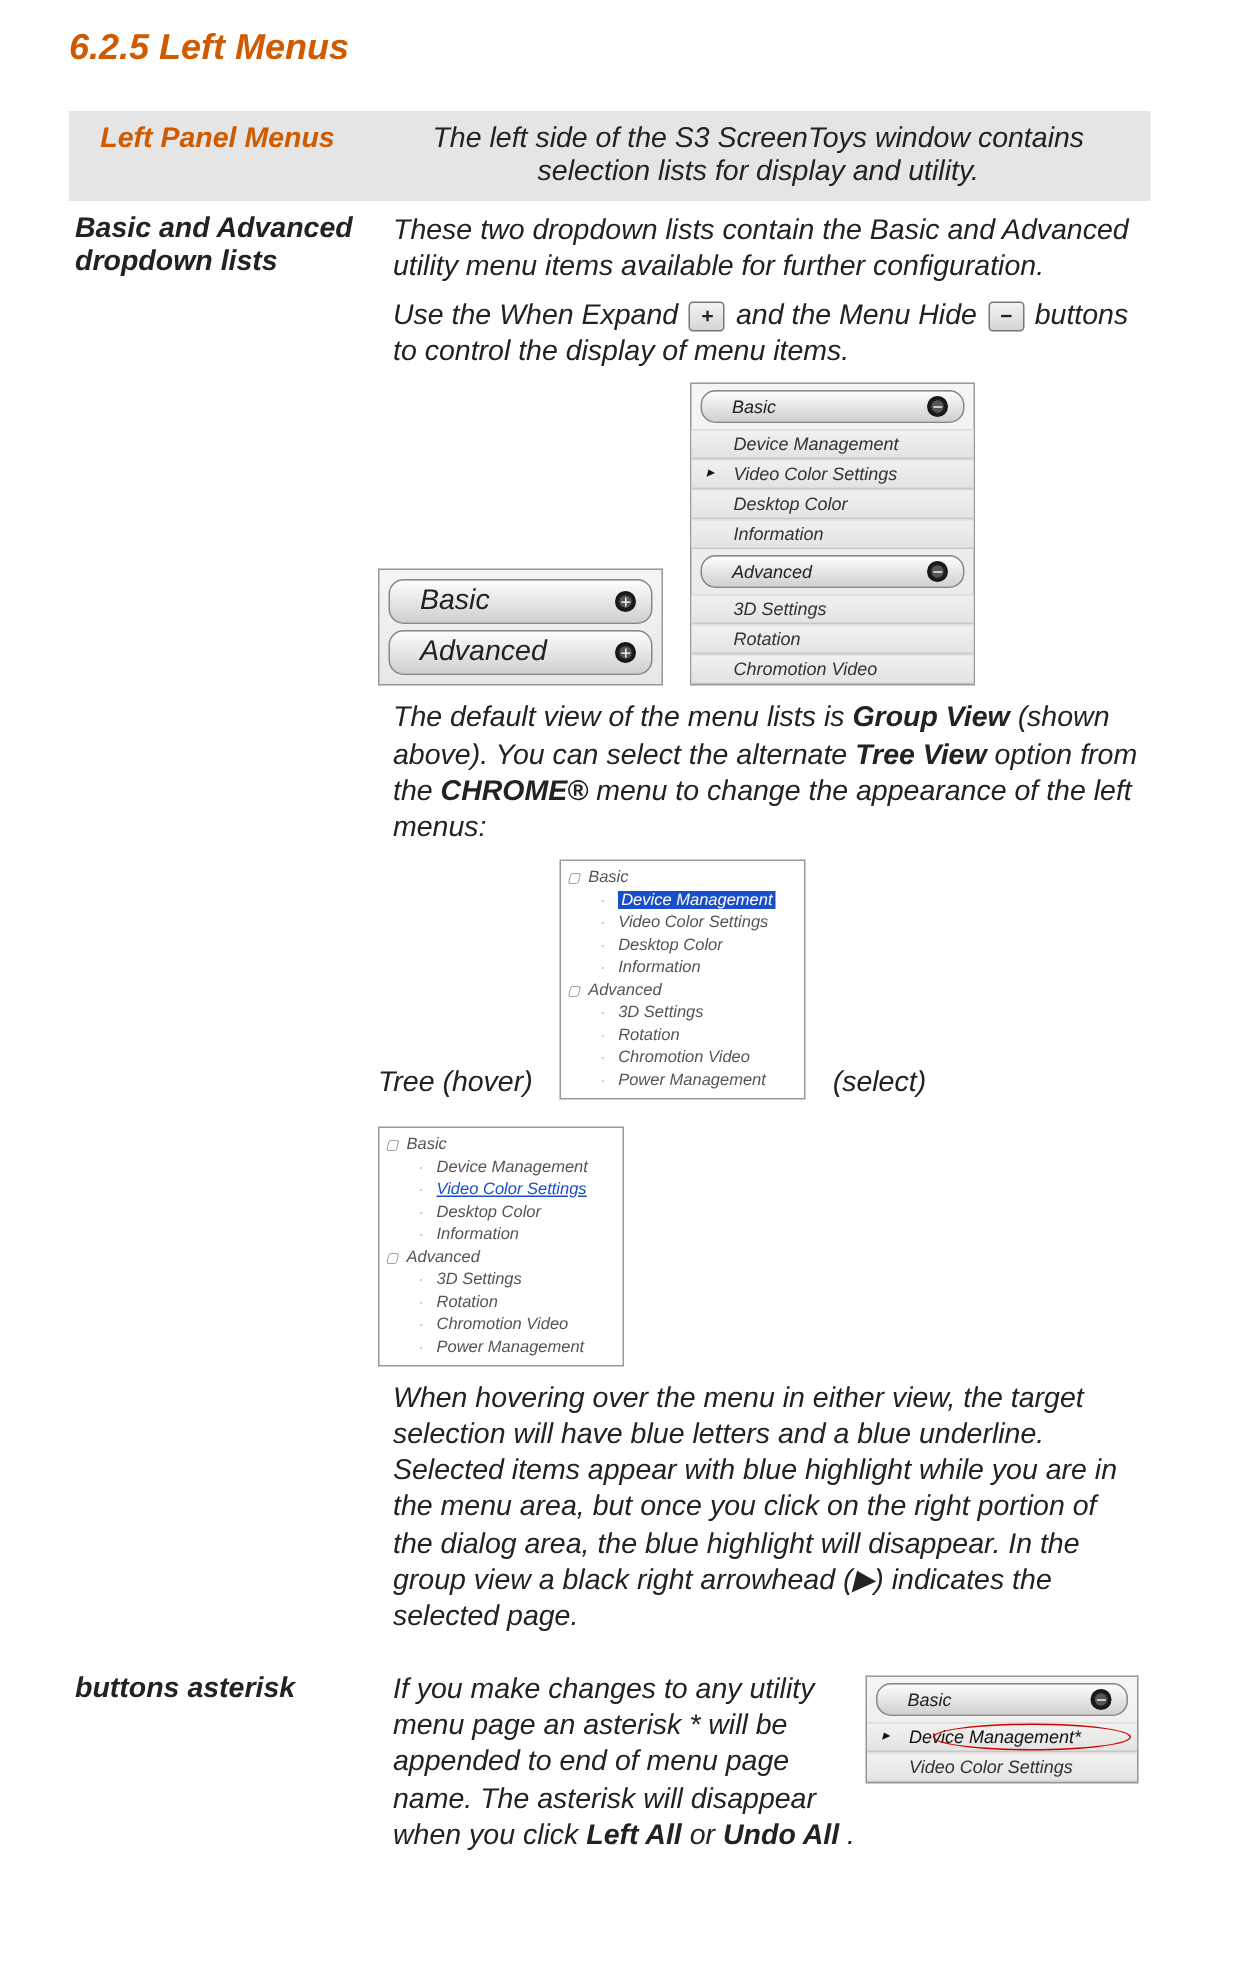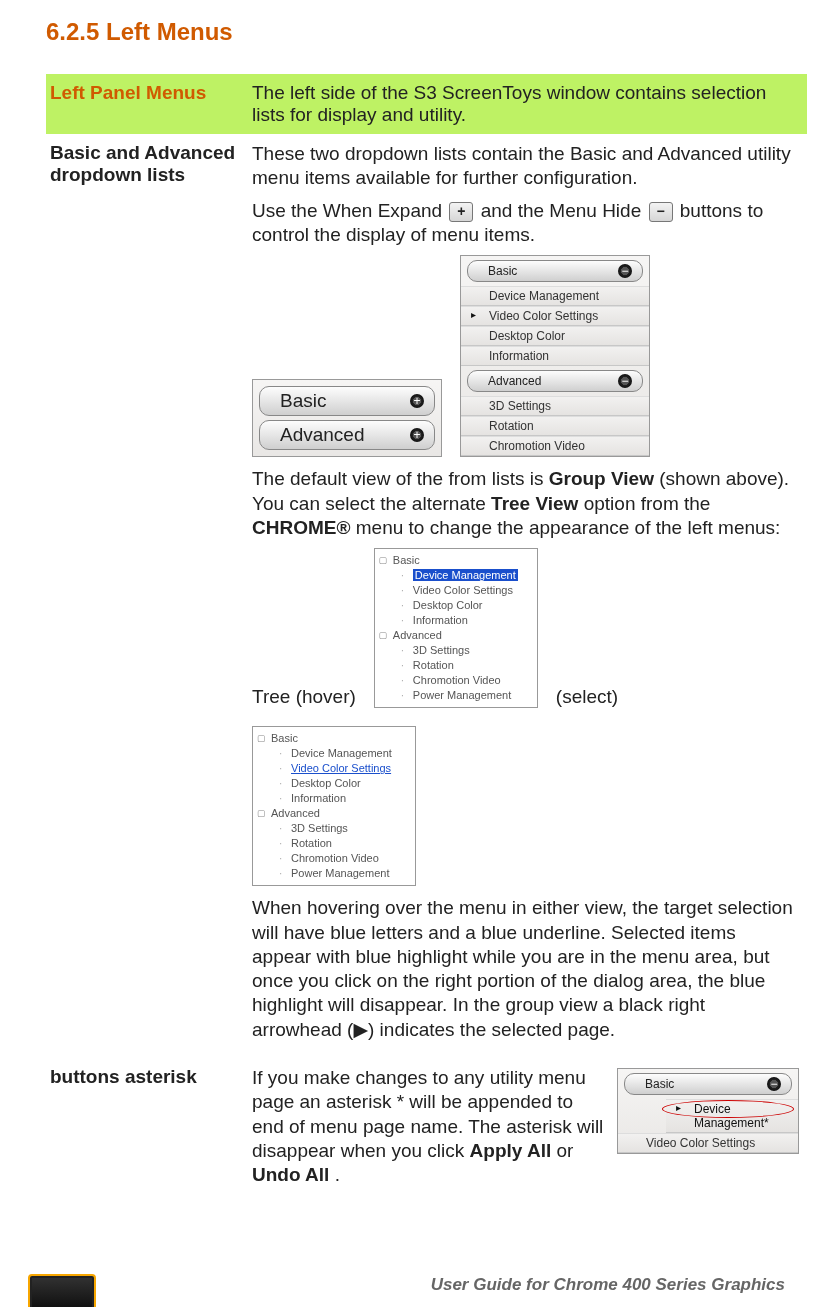--- a/index.html
+++ b/index.html
@@ -4,43 +4,45 @@
 <style>
   body {
     margin: 0;
     font-family: Arial, Helvetica, sans-serif;
     font-size: 19px;
     color: #222;
     background: #fff;
     width: 831px;
   }
   .page {
-    padding: 10px 24px 10px 46px;
+    padding: 10px 64px 10px 46px;
     box-sizing: border-box;
+    font-style: italic;
   }
   h2.section-heading {
     color: #d05a00;
     font-weight: bold;
     font-size: 24px;
     margin: 8px 0 28px 0;
   }
   table.content-table {
     border-collapse: collapse;
     width: 100%;
   }
   table.content-table td {
     vertical-align: top;
     padding: 8px 8px 8px 4px;
   }
   td.label-col {
     width: 190px;
     font-weight: bold;
   }
   tr.hl td {
-    background: #bef264;
+    background: #e5e5e5;
+    text-align: center;
   }
   tr.hl td.label-col {
     color: #d05a00;
   }
   .figure-row {
     display: flex;
     align-items: flex-end;
     gap: 18px;
     margin: 8px 0 10px 0;
     flex-wrap: wrap;
@@ -144,21 +146,20 @@
   }
   .ast-item.sel { color:#111; }
   .ast-item.sel::before{
     content:"▸";
     position:absolute;
     left:10px; top:2px;
     font-size:10px;
   }
   .red-oval {
     position: relative;
-    margin-left: 48px;
   }
   .red-oval::after{
     content:"";
     position:absolute;
     right:4px; top:0px;
     width: 130px; height: 16px;
     border:1px solid #c00;
     border-radius: 50%/50%;
   }
   .footer {
@@ -178,21 +179,21 @@
     box-shadow: inset 0 0 0 2px #222;
   }
   .footer-text {
     text-align: right;
     font-style: italic;
     font-weight: bold;
     color: #666;
     font-size: 17px;
     line-height: 1.25;
   }
-  .body-p { margin: 0 0 8px 0; line-height:1.28;}
+  .body-p { margin: 0 0 8px 10px; line-height:1.28;}
 </style>
 </head>
 <body>
 
 <div class="page">
 
   <h2 class="section-heading">6.2.5 Left Menus</h2>
 
   <table class="content-table">
     <tbody>
@@ -239,21 +240,21 @@
               <span>Advanced</span>
               <span class="circle">−</span>
             </div>
             <div class="group-item">3D Settings</div>
             <div class="group-item">Rotation</div>
             <div class="group-item">Chromotion Video</div>
           </div>
         </div>
 
         <p class="body-p">
-          <span>The default view of the from lists is </span>
+          <span>The default view of the menu lists is </span>
           <b>Group View</b>
           <span> (shown above). You can select the alternate </span>
           <b>Tree View</b>
           <span> option from the </span>
           <b>CHROME®</b>
           <span> menu to change the appearance of the left menus:</span>
         </p>
 
         <div class="figure-row" style="align-items:flex-end;">
           <span class="inline-tree-label">Tree (hover)</span>
@@ -294,21 +295,21 @@
         <div class="group-panel asterisk-panel">
           <div class="group-header">
             <span>Basic</span>
             <span class="circle">−</span>
           </div>
           <div class="group-item sel ast-item red-oval">Device Management*</div>
           <div class="group-item ast-item">Video Color Settings</div>
         </div>
         <p class="body-p">
           <span>If you make changes to any utility menu page an asterisk * will be appended to end of menu page name. The asterisk will disappear when you click </span>
-          <b>Apply All</b>
+          <b>Left All</b>
           <span> or </span>
           <b>Undo All</b>
           <span>.</span>
         </p>
         <div style="clear:both"></div>
       </td>
     </tr>
   </tbody>
     </table>
 </div>

